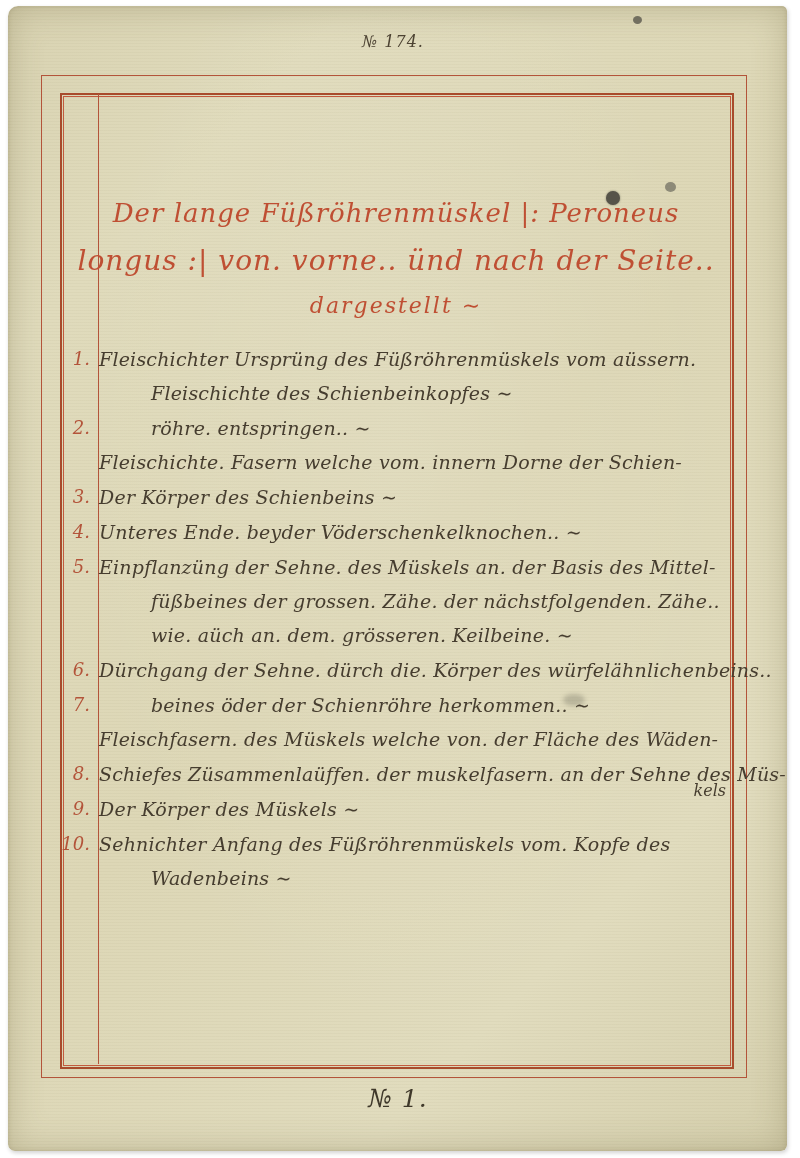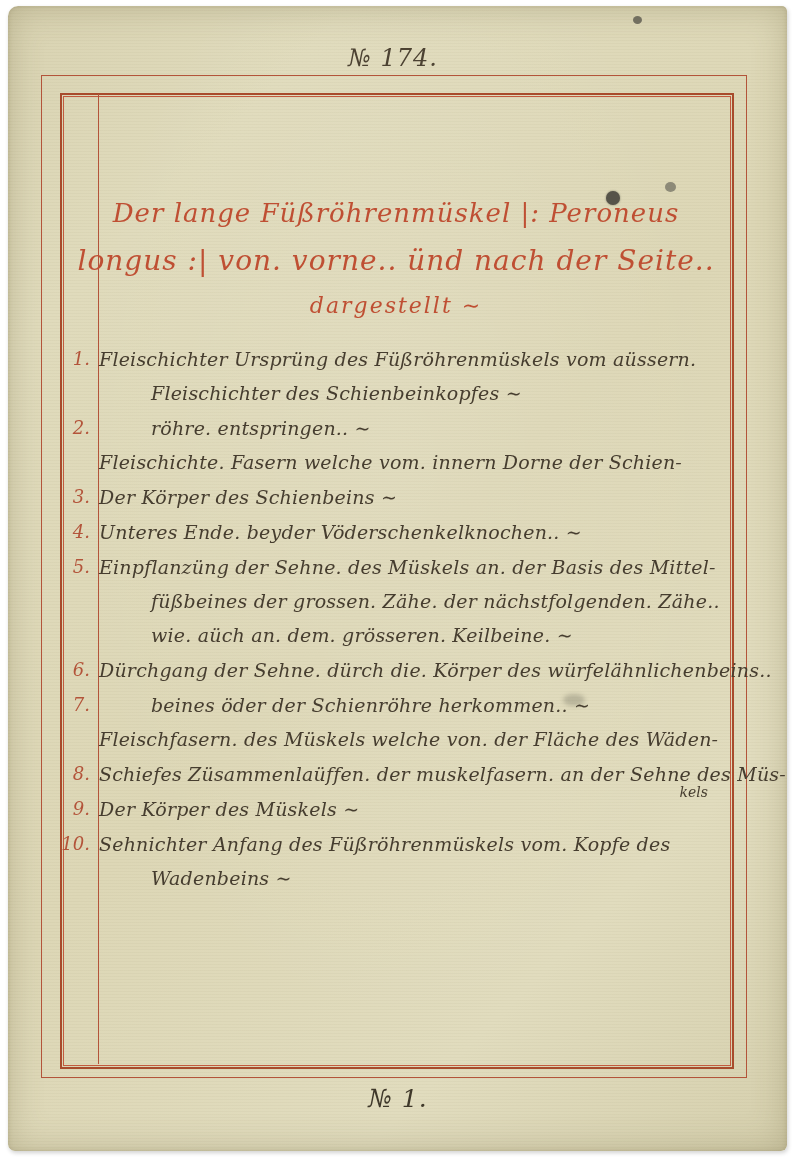--- a/index.html
+++ b/index.html
@@ -61,24 +61,24 @@
     background: #b3543a;
   }
 
   
   .hand {
     font-family: "DejaVu Serif", "Liberation Serif", serif;
     font-style: italic;
   }
   .folio-top {
     position: absolute;
-    left: 300px; top: 38px;
+    left: 300px; top: 26px;
     width: 170px;
     text-align: center;
-    font-size: 24px;
+    font-size: 16px;
     color: #4c4232;
     letter-spacing: 1px;
   }
   .folio-bottom {
     position: absolute;
     left: 310px; top: 1078px;
     width: 160px;
     text-align: center;
     font-size: 25px;
     color: #3f382a;
@@ -121,22 +121,22 @@
   .item-text { flex: 1 1 auto; min-width: 0; }
   .item-text .tline {
     font-size: 19px;
     line-height: 34px;
     white-space: nowrap;
     letter-spacing: 0.2px;
   }
   .item-text .tline.cont { margin-left: 52px; }
   .item-suffix {
     position: absolute;
-    right: 28px; bottom: -9px;
-    font-size: 14px;
+    right: 10px; bottom: -9px;
+    font-size: 16px;
     color: #46vy3d2f;
     color: #463d2f;
     font-style: italic;
   }
 
   
   .spot { position: absolute; border-radius: 50%; }
   .spot-a { left: 625px; top: 10px;  width: 9px;  height: 8px;  background: #726f60; }
   .spot-b { left: 598px; top: 185px; width: 14px; height: 14px; background: #565349; box-shadow: 0 0 2px rgba(60,58,48,0.6); }
   .spot-c { left: 657px; top: 176px; width: 11px; height: 10px; background: #8d8a78; }
@@ -164,21 +164,21 @@
       <div class="title-line1">Der lange Füßröhrenmüskel |: Peroneus</div>
       <div class="title-line2">longus :| von. vorne.. ünd nach der Seite..</div>
       <div class="title-line3">dargestellt ∼</div>
     </div>
 
     <div class="item-list hand">
         <div class="item-row">
           <div class="item-num">1.</div>
           <div class="item-text">
             <div class="tline">Fleischichter Ursprüng des Füßröhrenmüskels vom aüssern.</div>
-            <div class="tline cont">Fleischichter des Schienbeinkopfes ∼</div>
+            <div class="tline cont">Fleischichte des Schienbeinkopfes ∼</div>
           </div>
         </div>
         <div class="item-row">
           <div class="item-num">2.</div>
           <div class="item-text">
             <div class="tline cont">röhre. entspringen.. ∼</div>
             <div class="tline">Fleischichte. Fasern welche vom. innern Dorne der Schien-</div>
           </div>
         </div>
         <div class="item-row">

